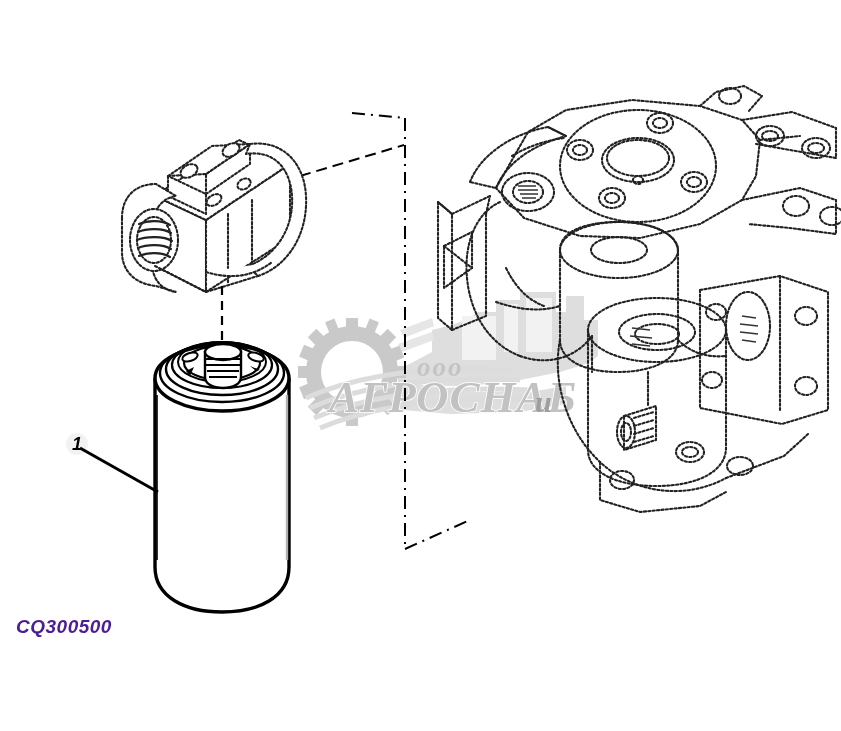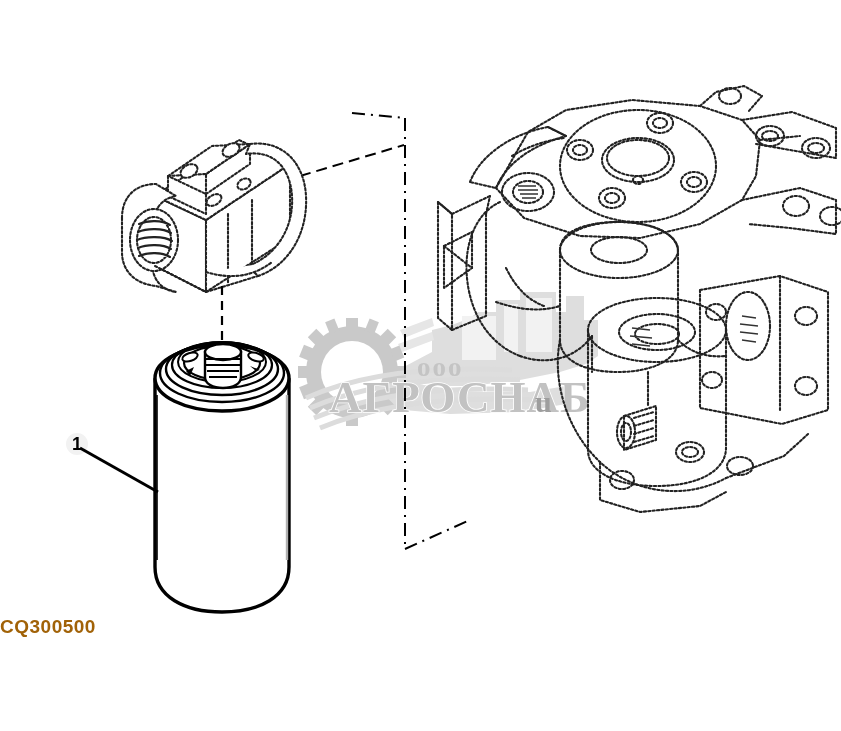--- a/index.html
+++ b/index.html
@@ -9,37 +9,38 @@
   }
   body {
     font-family: "Liberation Sans", sans-serif;
   }
   #page {
     position: relative;
     width: 841px;
     height: 731px;
     background: #ffffff;
     overflow: hidden;
+    font-style: italic;
   }
   #diagram-svg {
     position: absolute;
     left: 0;
     top: 0;
     width: 841px;
     height: 731px;
   }
   .part-number-label {
     position: absolute;
-    left: 0;
+    left: 16px;
     top: 616px;
     font-family: "Liberation Sans", sans-serif;
     font-size: 19px;
     font-weight: bold;
     letter-spacing: 0.5px;
-    color: #a16207;
+    color: #4c1d95;
     white-space: nowrap;
   }
   .callout-number {
     position: absolute;
     left: 68px;
     top: 434px;
     width: 18px;
     height: 20px;
     font-family: "Liberation Sans", sans-serif;
     font-size: 18px;

